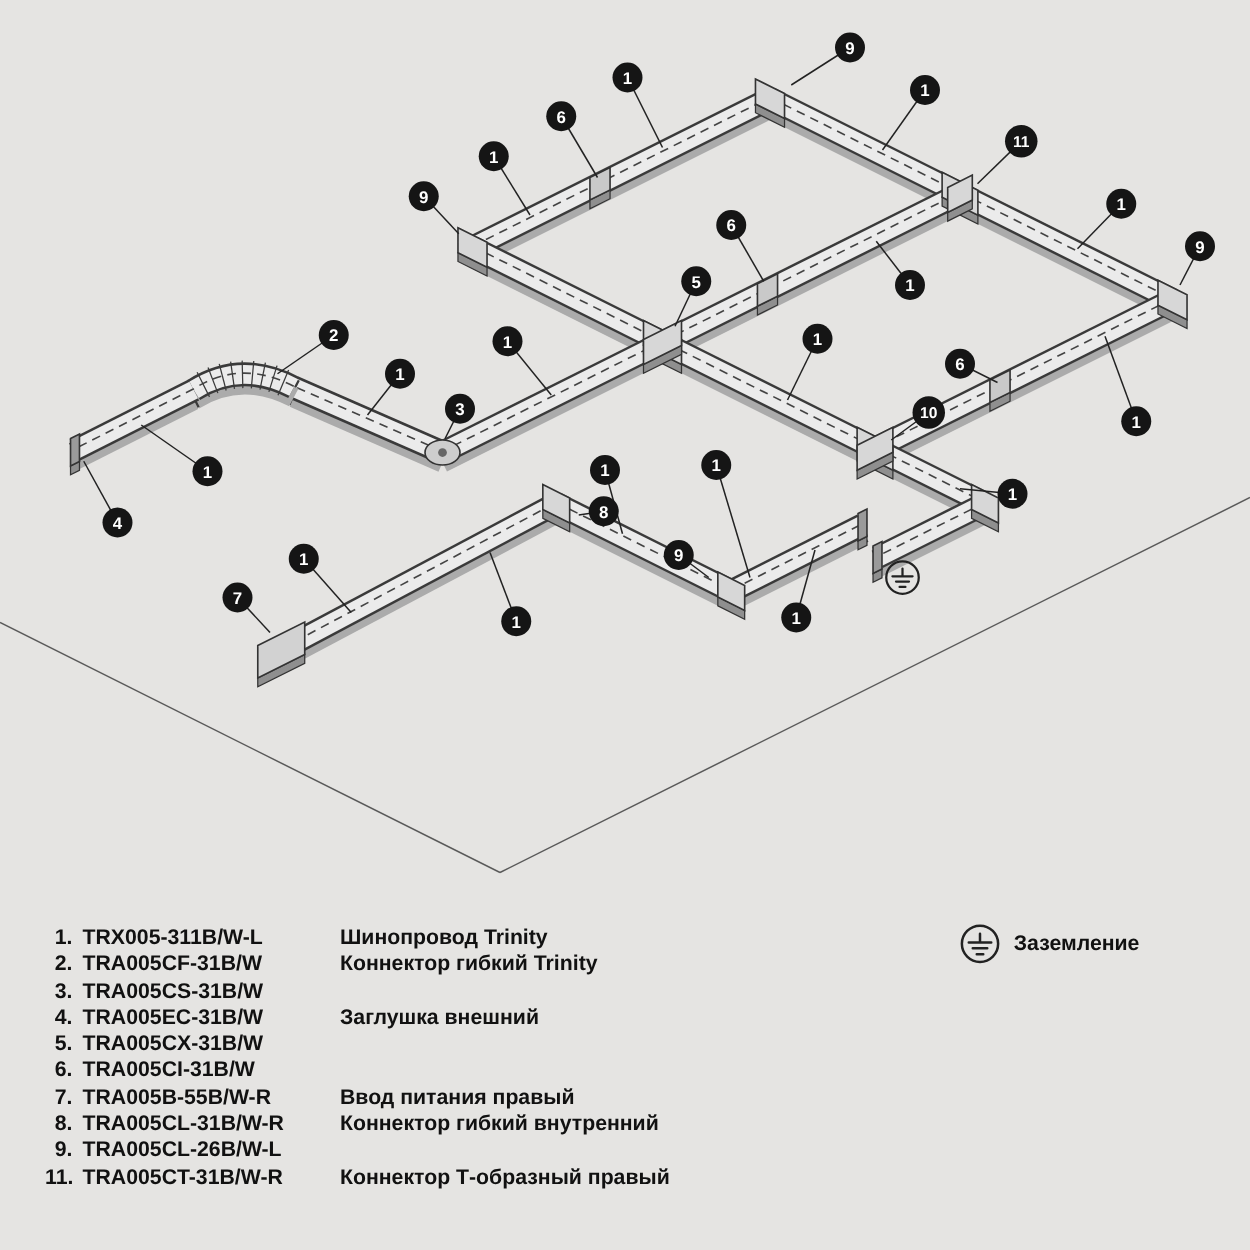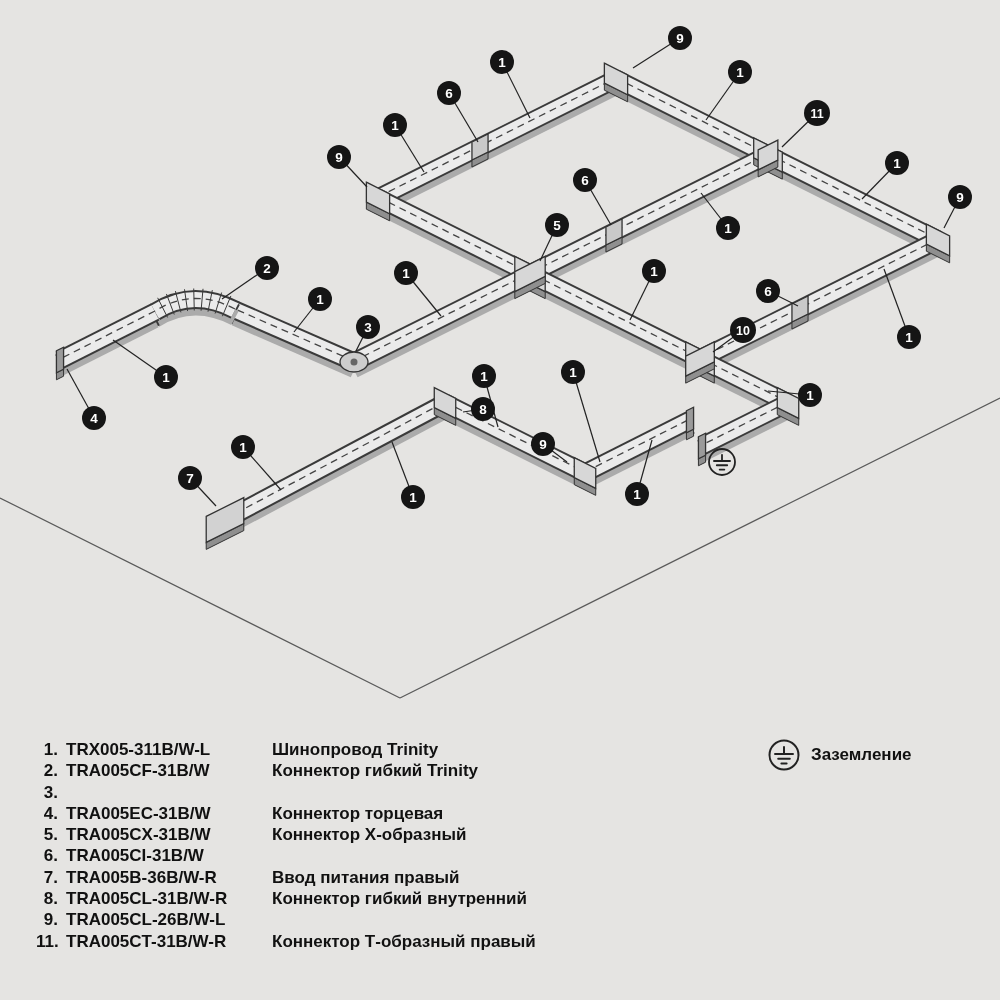--- a/index.html
+++ b/index.html
@@ -403,38 +403,38 @@
         <span class="lcode">TRX005-311B/W-L</span>
         <span class="ldesc">Шинопровод Trinity</span>
       </div>
       <div class="legend-row">
         <span class="lnum">2.</span>
         <span class="lcode">TRA005CF-31B/W</span>
         <span class="ldesc">Коннектор гибкий Trinity</span>
       </div>
       <div class="legend-row">
         <span class="lnum">3.</span>
+        <span class="lcode">TRA005CS-31B/W</span>
       </div>
       <div class="legend-row">
         <span class="lnum">4.</span>
         <span class="lcode">TRA005EC-31B/W</span>
-        <span class="ldesc">Коннектор торцевая</span>
+        <span class="ldesc">Заглушка внешний</span>
       </div>
       <div class="legend-row">
         <span class="lnum">5.</span>
         <span class="lcode">TRA005CX-31B/W</span>
-        <span class="ldesc">Коннектор X-образный</span>
       </div>
       <div class="legend-row">
         <span class="lnum">6.</span>
         <span class="lcode">TRA005CI-31B/W</span>
       </div>
       <div class="legend-row">
         <span class="lnum">7.</span>
-        <span class="lcode">TRA005B-36B/W-R</span>
+        <span class="lcode">TRA005B-55B/W-R</span>
         <span class="ldesc">Ввод питания правый</span>
       </div>
       <div class="legend-row">
         <span class="lnum">8.</span>
         <span class="lcode">TRA005CL-31B/W-R</span>
         <span class="ldesc">Коннектор гибкий внутренний</span>
       </div>
       <div class="legend-row">
         <span class="lnum">9.</span>
         <span class="lcode">TRA005CL-26B/W-L</span>

